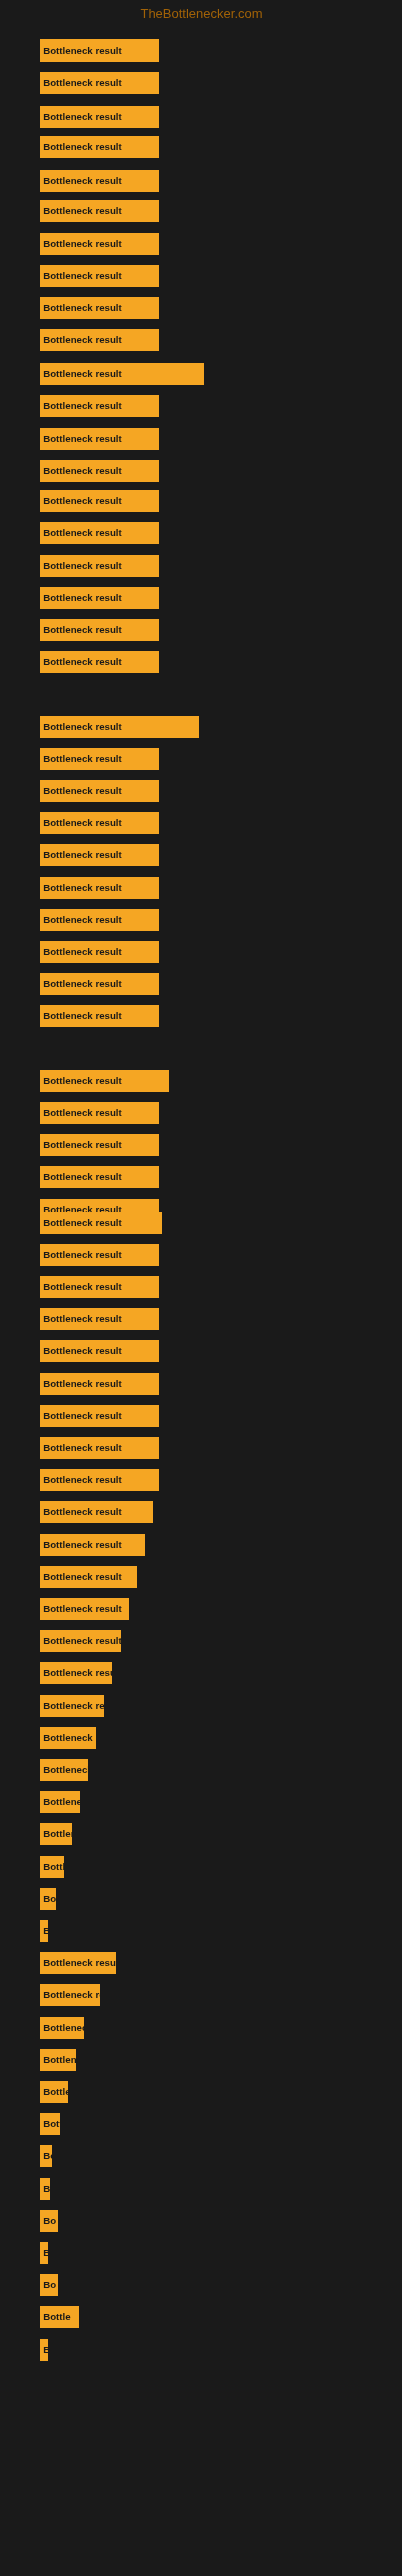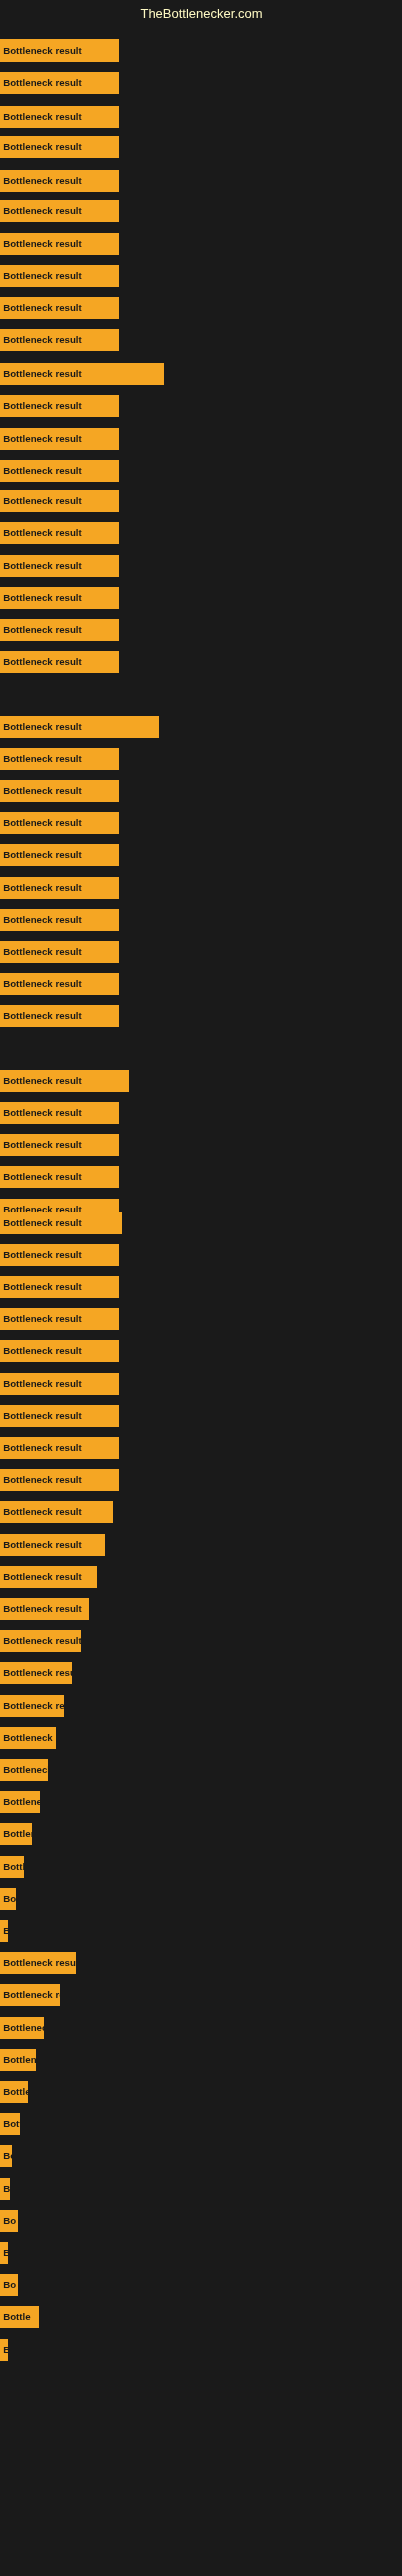--- a/index.html
+++ b/index.html
@@ -11,31 +11,32 @@
     body {
       width: 403px;
       min-height: 2576px;
       background-color: #1a1a1a;
       font-family: Arial, sans-serif;
       position: relative;
     }
 
     .site-title {
       text-align: center;
-      color: #fef9c3;
+      color: #a16207;
       font-size: 13px;
       padding: 6.4px 0 3.2px 0;
       font-weight: normal;
     }
 
     .chart-area {
       position: relative;
       width: 362px;
       height: 2544px;
       background-color: #1a1a1a;
+      margin-left: 40px;
     }
 
     .bottleneck-bar {
       position: absolute;
       left: 0;
       background-color: #f5a623;
       height: 22.5px;
       display: flex;
       align-items: center;
       padding-left: 3.2px;

